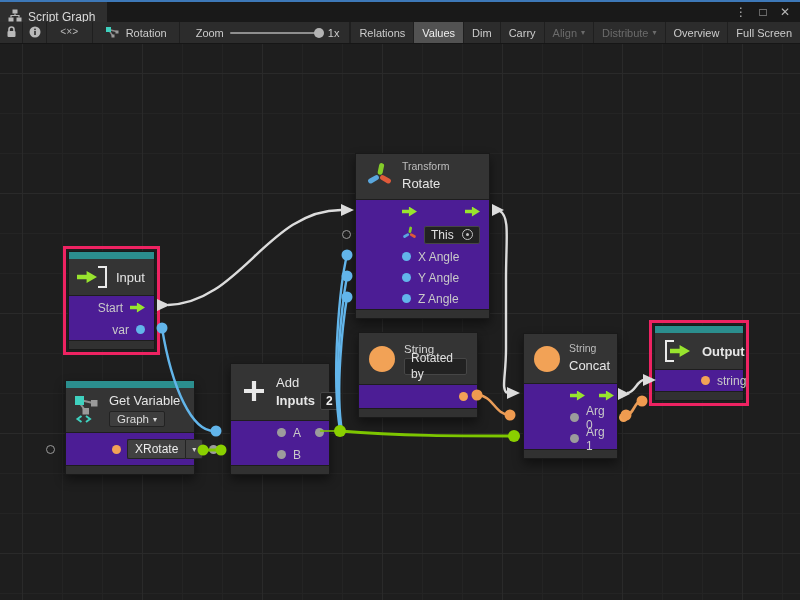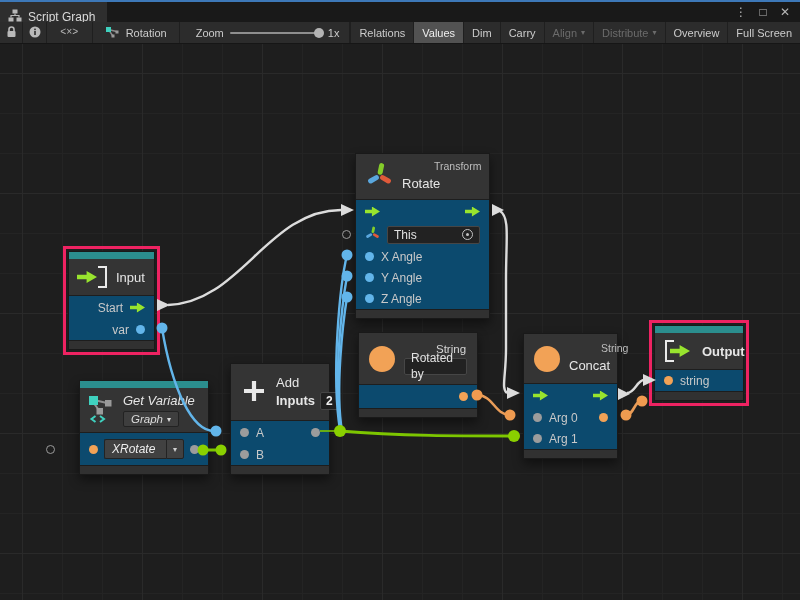--- a/index.html
+++ b/index.html
@@ -44,22 +44,22 @@
 
   
   .node{position:absolute;background:#2c2c2c;border:1px solid #191919;color:#c9c9c9;
     font-size:12px;box-shadow:0 5px 10px rgba(0,0,0,.45);z-index:2;}
   .selring{position:absolute;border:3px solid var(--selection-pink);padding:2px;z-index:2;}
   .selring .node{position:relative;left:0;top:0;box-shadow:none;}
   .teal-strip{height:7px;background:var(--accent-teal);}
   .hdr{background:#343434;display:flex;align-items:center;gap:9px;padding:6px 10px;
     border-bottom:1px solid #1e1e1e;}
   .hdr .ttl{color:#e6e6e6;font-size:13px;}
-  .hdr .cat{color:#bdbdbd;font-size:10.5px;margin-bottom:2px;margin-left:32px;}
-  .rows{background:#0c4a6e;}
+  .hdr .cat{color:#bdbdbd;font-size:10.5px;margin-bottom:2px;}
+  .rows{background:#4c1d95;padding-left:37px;}
   .prow{display:flex;align-items:center;gap:7px;padding:0 9px;height:21px;}
   .prow.tall{height:23px;}
   .prow .lbl{color:#c9c9c9;}
   .spacer{flex:1;}
   .nfooter{height:9px;background:#313131;border-top:1px solid #1d1d1d;}
   .dot{width:9px;height:9px;border-radius:50%;flex:none;}
   .dot.blue{background:var(--value-blue);} .dot.orange{background:var(--string-orange);}
   .dot.gray{background:var(--port-gray);}
   .farrow{width:15px;height:10px;background:var(--flow-green);flex:none;
     clip-path:polygon(0 32%,46% 32%,46% 0,100% 50%,46% 100%,46% 68%,0 68%);}
@@ -215,21 +215,21 @@
           </div>
           <div class="prow" style="justify-content:flex-end;">
             <span class="lbl">var</span>
             <span class="dot blue"></span>
           </div>
         </div>
         <div class="nfooter"></div>
       </div>
     </div>
 
-    <div class="node" style="left:79px;top:336px;width:130px;font-style:italic;">
+    <div class="node" style="left:65px;top:336px;width:130px;">
       <div class="teal-strip"></div>
       <div class="hdr" style="padding:5px 8px;">
         <span>
           <svg width="26" height="28" viewBox="0 0 26 28">
             <path d="M6 5l13 3M4.5 6.5l6 8" stroke="#8f8f8f" stroke-width="2"></path>
             <rect x="1" y="1" width="9" height="9" fill="#3fd1bf"></rect>
             <rect x="17" y="5" width="6.5" height="6.5" fill="#9a9a9a"></rect>
             <rect x="8.5" y="13" width="6.5" height="6.5" fill="#9a9a9a"></rect>
             <path d="M7.5 21l-4 3 4 3M12 21l4 3-4 3" stroke="#3fd1bf" stroke-width="2" fill="none"></path>
           </svg>

